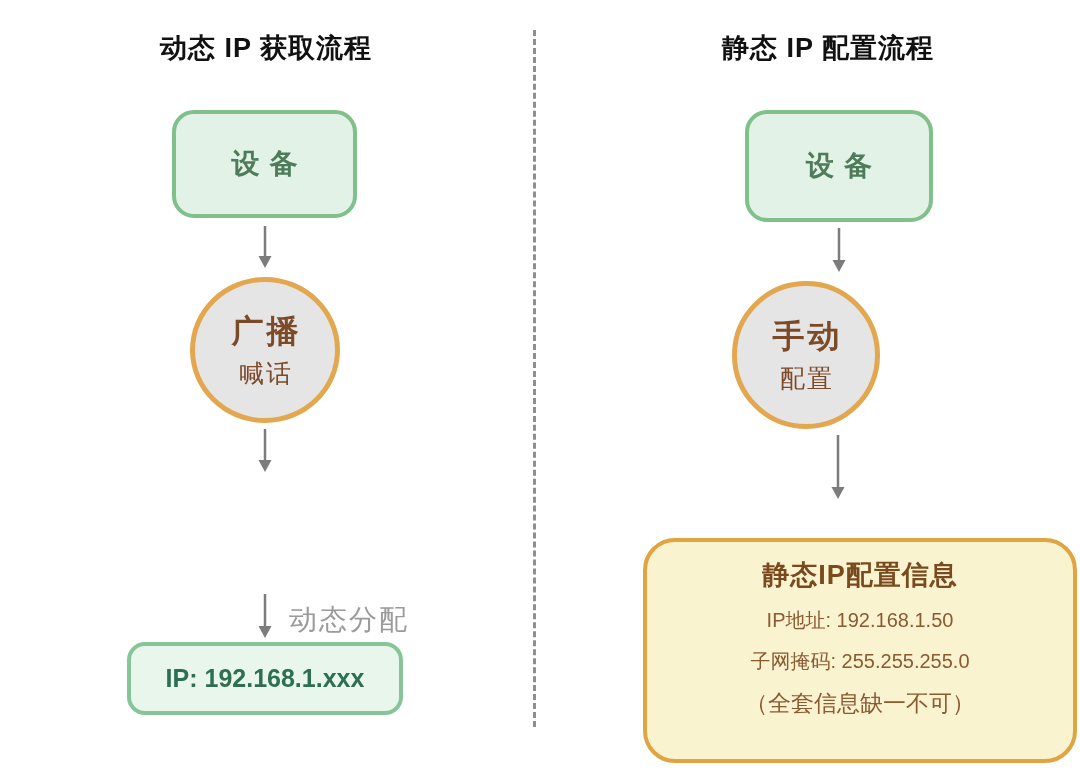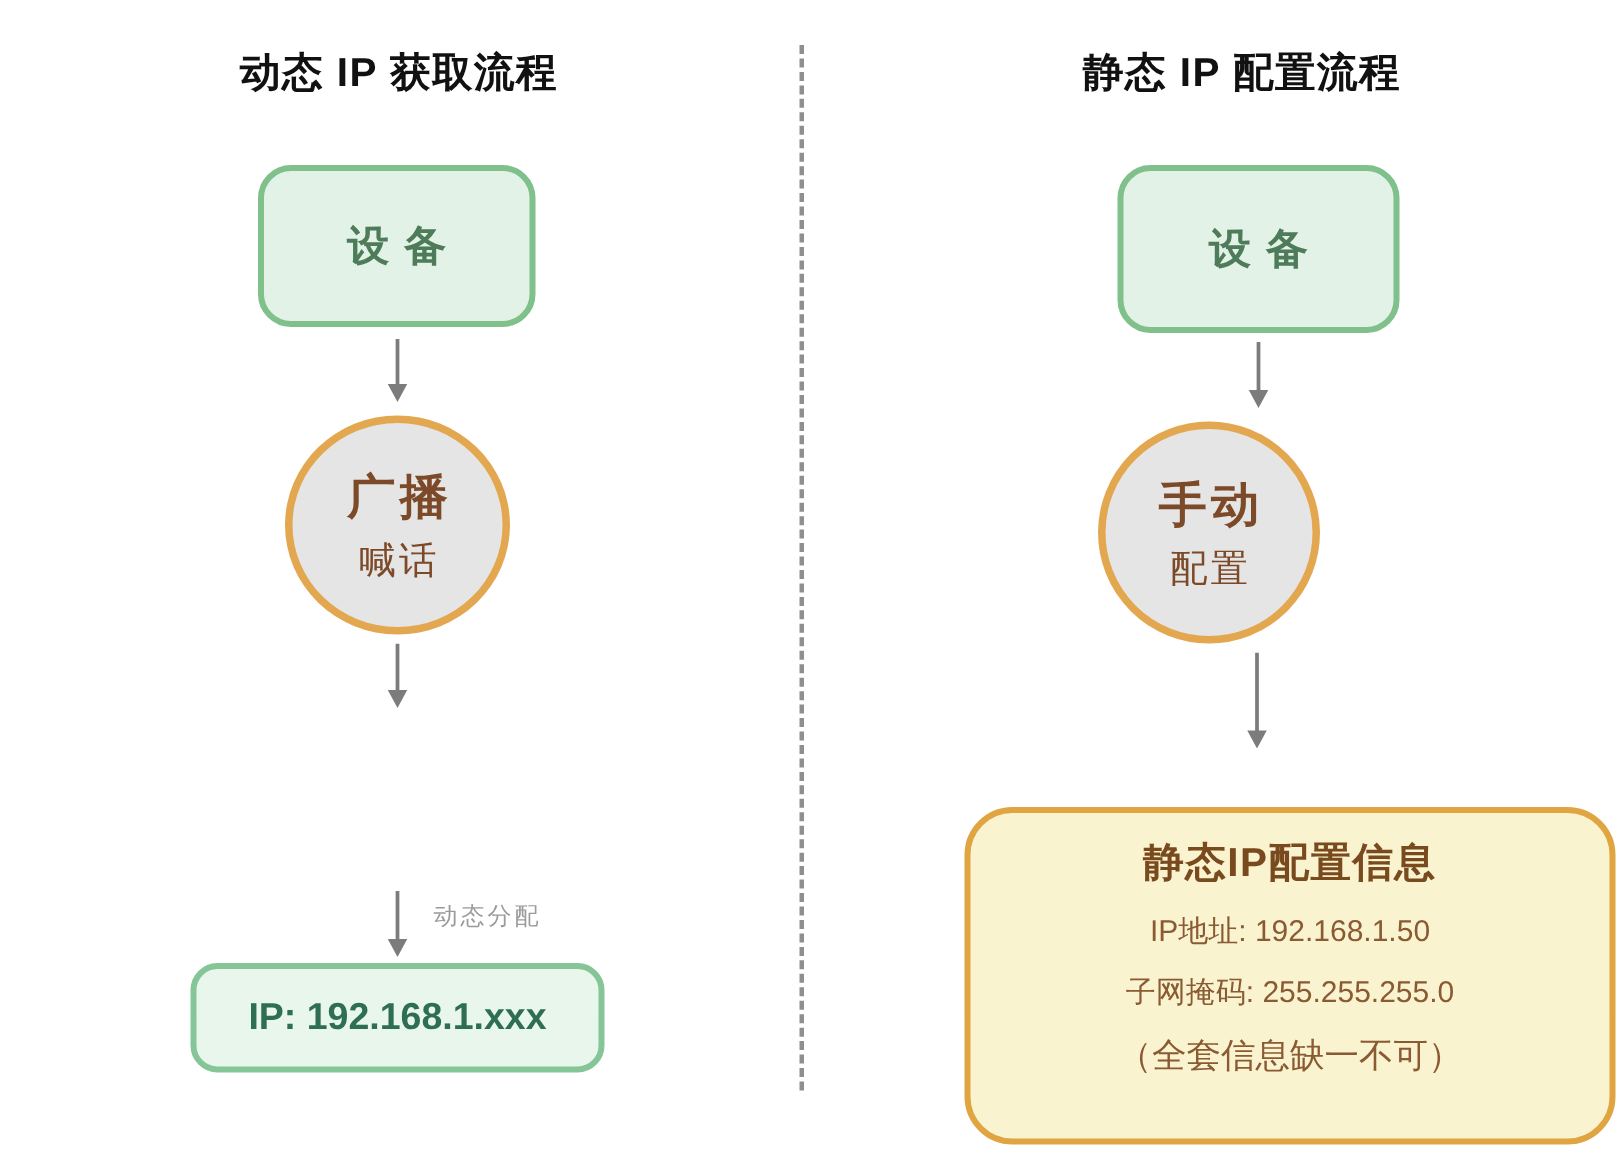--- a/index.html
+++ b/index.html
@@ -106,21 +106,21 @@
   }
   .info-title { font-size: 27px; font-weight: bold; color: #7a4a1f; margin-top: 15px; letter-spacing: 1px; }
   .info-line  { font-size: 20px; margin-top: 14px; }
   .info-note  { font-size: 23px; margin-top: 13px; }
 
   .arrow { position: absolute; }
   .arrow-label {
     position: absolute;
     left: 289px;
     top: 601px;
-    font-size: 16px;
+    font-size: 28px;
     color: #9b9b9b;
     letter-spacing: 2px;
     white-space: nowrap;
   }
 </style>
 </head>
 <body>
 
 <div class="canvas">
 

